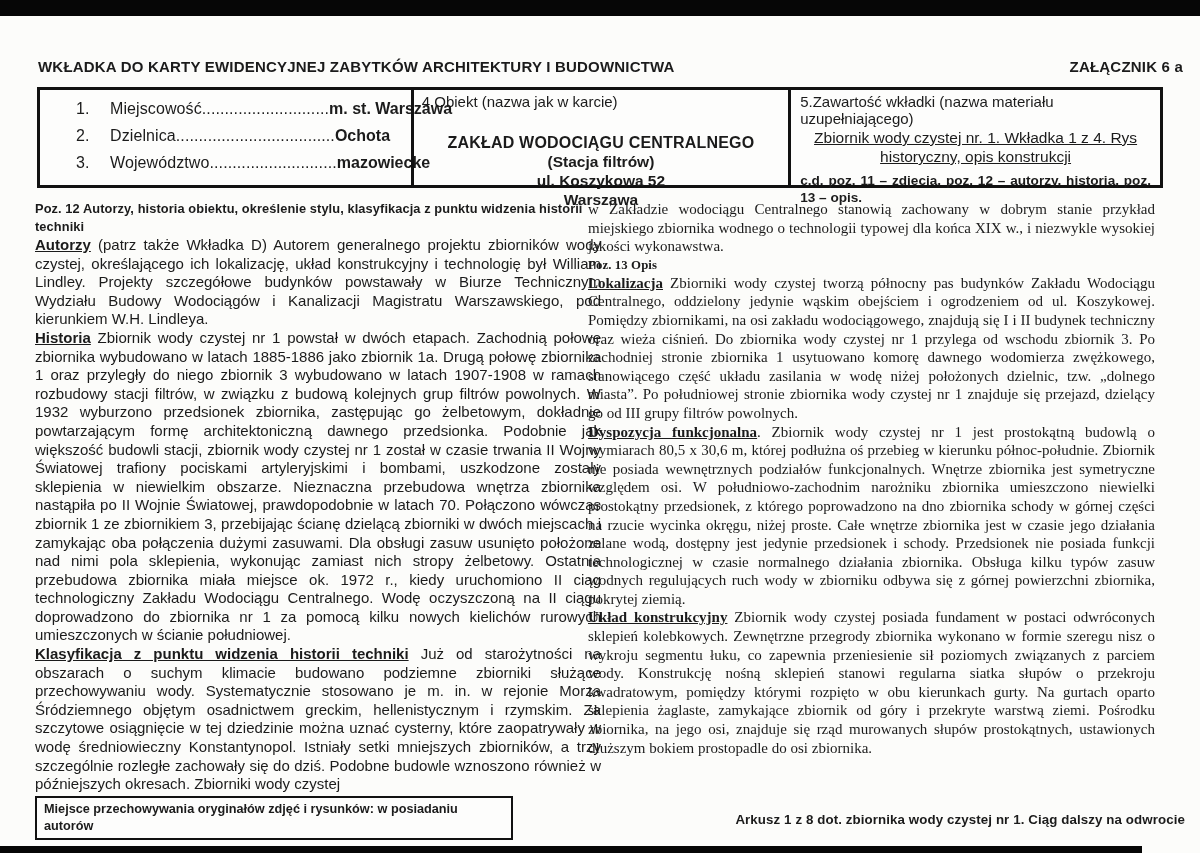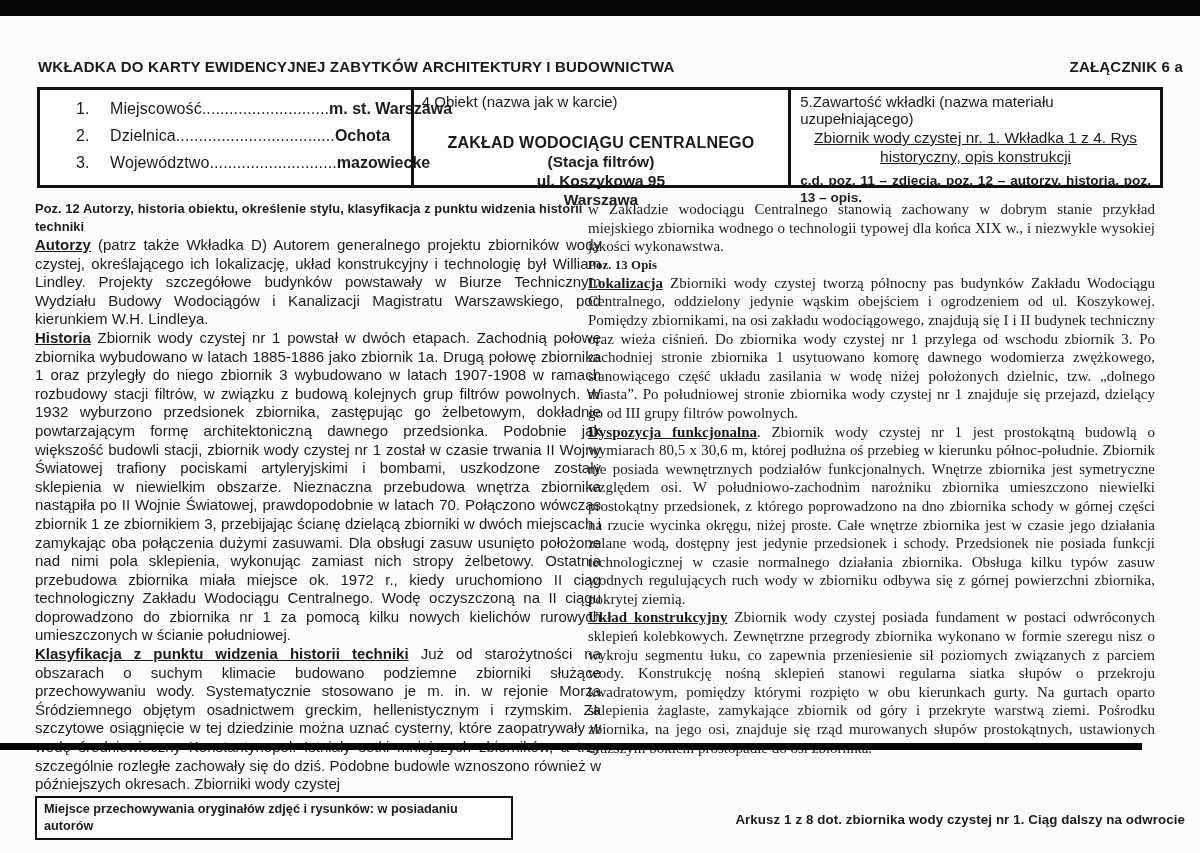--- a/index.html
+++ b/index.html
@@ -3,21 +3,21 @@
 <meta charset="utf-8">
 <style>
   * { box-sizing: border-box; margin: 0; padding: 0; }
   html, body { width: 1200px; height: 853px; }
   body {
     font-family: "Liberation Sans", sans-serif;
     background: #fcfcfa;
     color: #1b1b1b;
     overflow: hidden;
   }
-  .page { position: relative; width: 1200px; height: 750px; }
+  .page { position: relative; width: 1200px; height: 853px; }
 
   .scan-bar-top {
     position: absolute; top: 0; left: 0; width: 100%; height: 16px;
     background: #060606;
   }
   .scan-bar-bottom {
     position: absolute; bottom: 0; left: 0; width: 1142px; height: 7px;
     background: #060606;
   }
 
@@ -93,21 +93,21 @@
       </div>
       <div class="loc-row">
         <span class="loc-num">3.</span><span class="loc-label">Województwo............................</span><span class="loc-value">mazowiecke</span>
       </div>
     </div>
 
     <div class="info-cell cell-object">
       <div class="cell-caption">4.Obiekt (nazwa jak w karcie)</div>
       <div class="object-name">ZAKŁAD WODOCIĄGU CENTRALNEGO</div>
       <div class="object-line">(Stacja filtrów)</div>
-      <div class="object-line">ul. Koszykowa 95</div>
+      <div class="object-line">ul. Koszykowa 52</div>
       <div class="object-line">Warszawa</div>
     </div>
 
     <div class="info-cell cell-contents">
       <div class="cell-caption">5.Zawartość wkładki (nazwa materiału uzupełniającego)</div>
       <div class="contents-title">Zbiornik wody czystej nr. 1. Wkładka 1 z 4. Rys historyczny, opis konstrukcji</div>
       <div class="contents-note">c.d. poz. 11 – zdjęcia, poz. 12 – autorzy, historia, poz. 13 – opis.</div>
     </div>
 
   </div>

